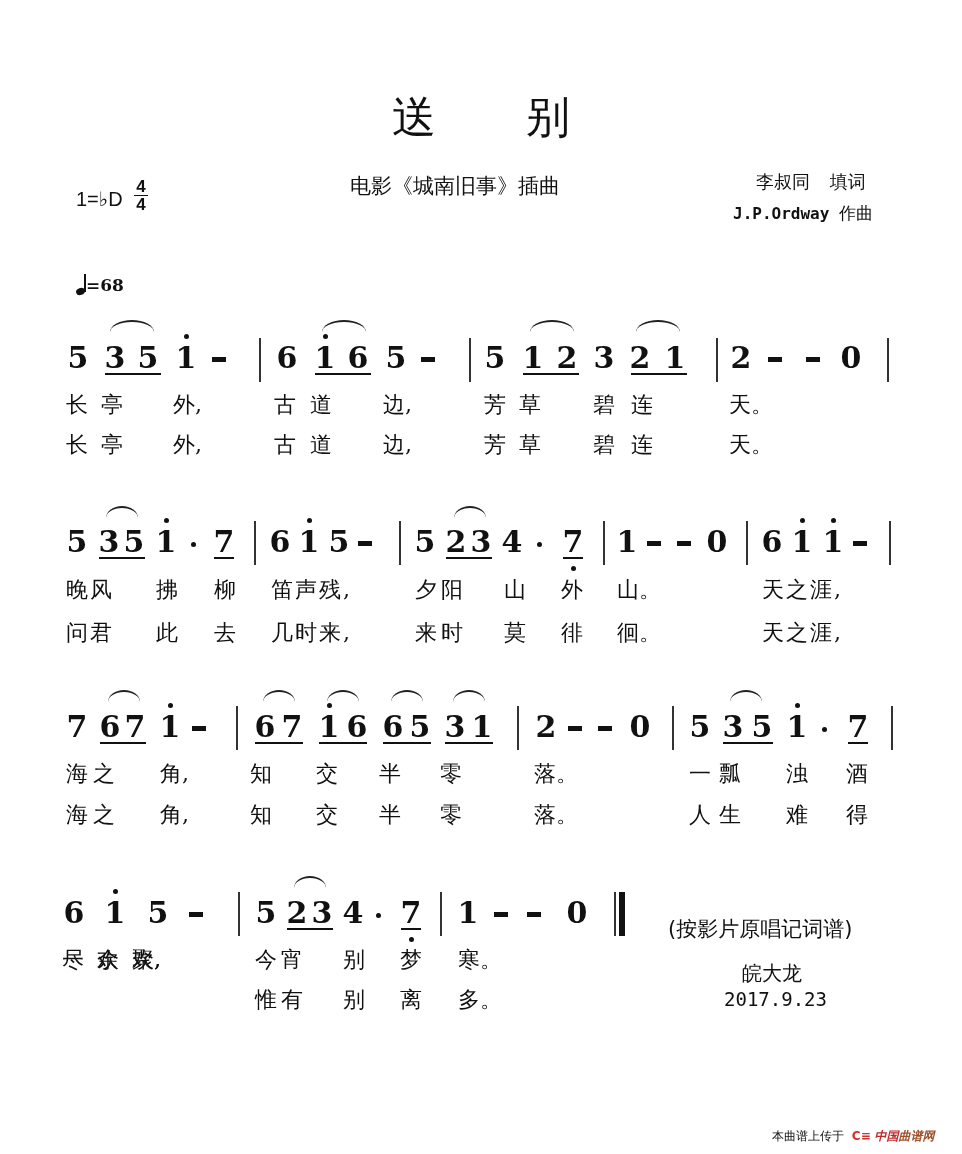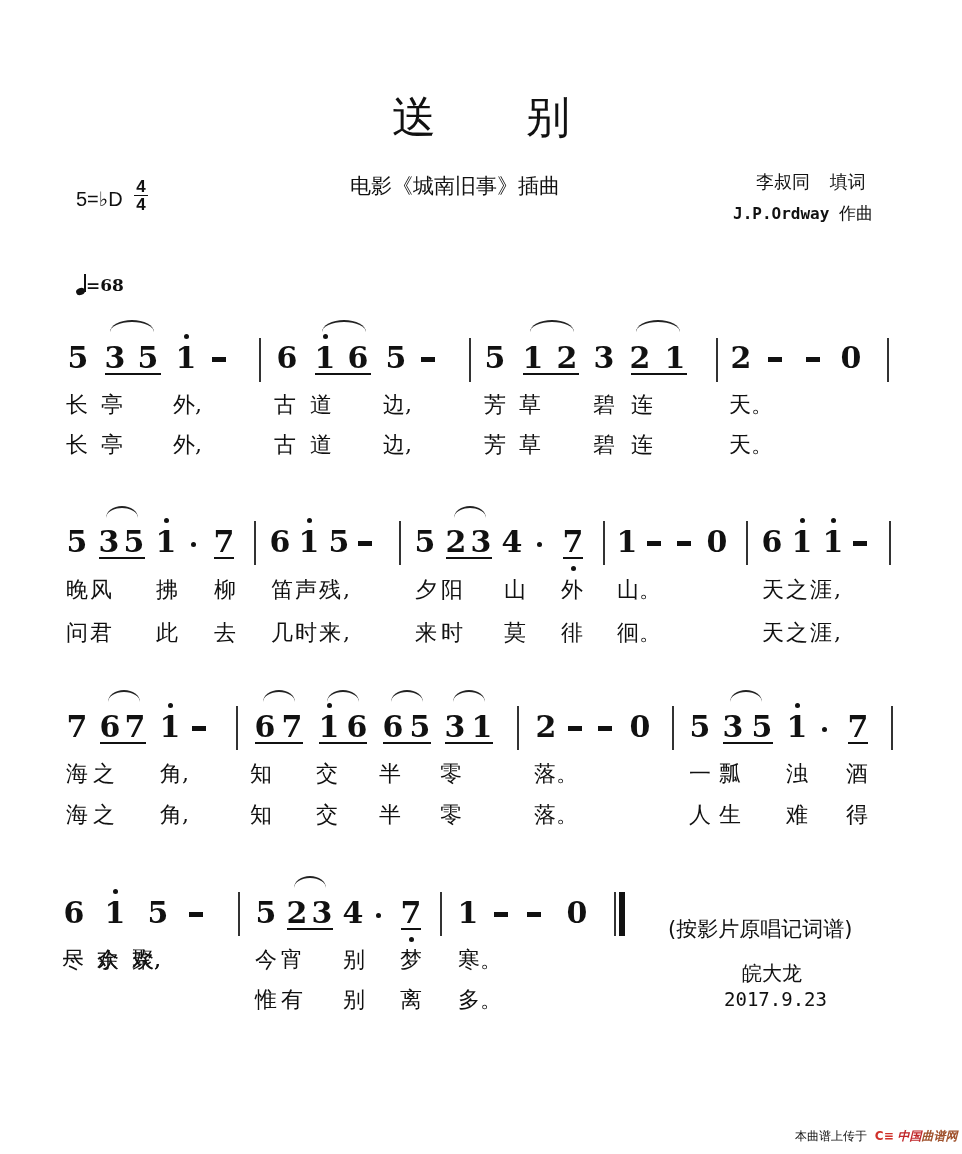--- a/index.html
+++ b/index.html
@@ -28,31 +28,31 @@
   .dash { position:absolute; width:14px; height:5px; background:#111; }
   .dot { position:absolute; width:5px; height:5px; border-radius:50%; background:#111; }
   .ul { position:absolute; height:2px; background:#111; }
   .bar { position:absolute; width:2px; height:44px; background:#333; }
   .fbar { position:absolute; width:6px; height:44px; background:#111; }
   .slur { position:absolute; height:12px; border-top:2.5px solid #222; border-radius:50% 50% 0 0 / 100% 100% 0 0; box-sizing:border-box; }
   .ly { position:absolute; font-family:"DejaVu Serif", serif; font-size:22px; line-height:24px; }
   .note-right { left:668px; top:915px; font-size:21px; font-family:"DejaVu Sans", sans-serif; }
   .sig-name { left:742px; top:960px; font-size:20px; font-family:"DejaVu Sans", sans-serif; }
   .sig-date { left:724px; top:988px; font-size:19px; font-family:"DejaVu Sans Mono", monospace; }
-  .footer { left:772px; top:1128px; font-size:12px; font-family:"DejaVu Sans", sans-serif;margin-left:23px; }
+  .footer { left:772px; top:1128px; font-size:12px; font-family:"DejaVu Sans", sans-serif; }
   .footer .logo-mark { display:inline-block; color:#d0302a; font-weight:bold; margin-left:4px; }
   .footer .logo-a { color:#c0262a; font-weight:bold; font-style:italic; }
   .footer .logo-b { color:#a0522d; font-weight:bold; font-style:italic; }
 </style>
 </head>
 <body>
 
 <div class="abs title">送 别</div>
 <div class="abs subtitle">电影《城南旧事》插曲</div>
-<div class="abs key">5=♭D</div>
+<div class="abs key">1=♭D</div>
 <div class="abs timesig">
   <span class="frac">4</span>
   <span>4</span>
 </div>
 <div class="abs credit1">李叔同 填词</div>
 <div class="abs credit2">
   <span>J.P.Ordway</span>
   <span class="cn">作曲</span>
 </div>
 <div class="abs tempo">

